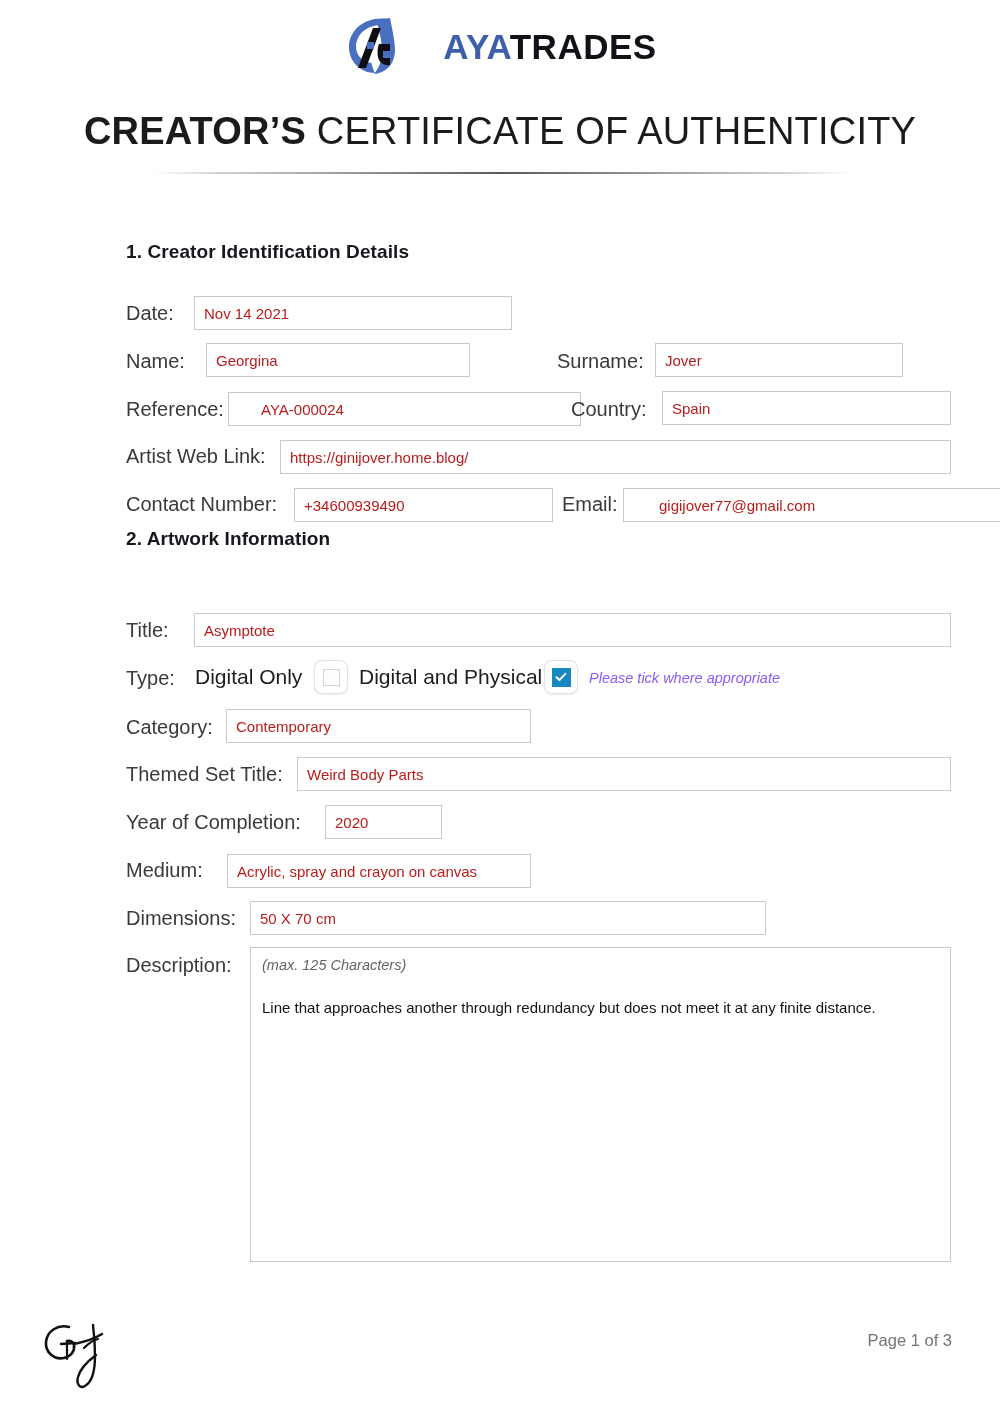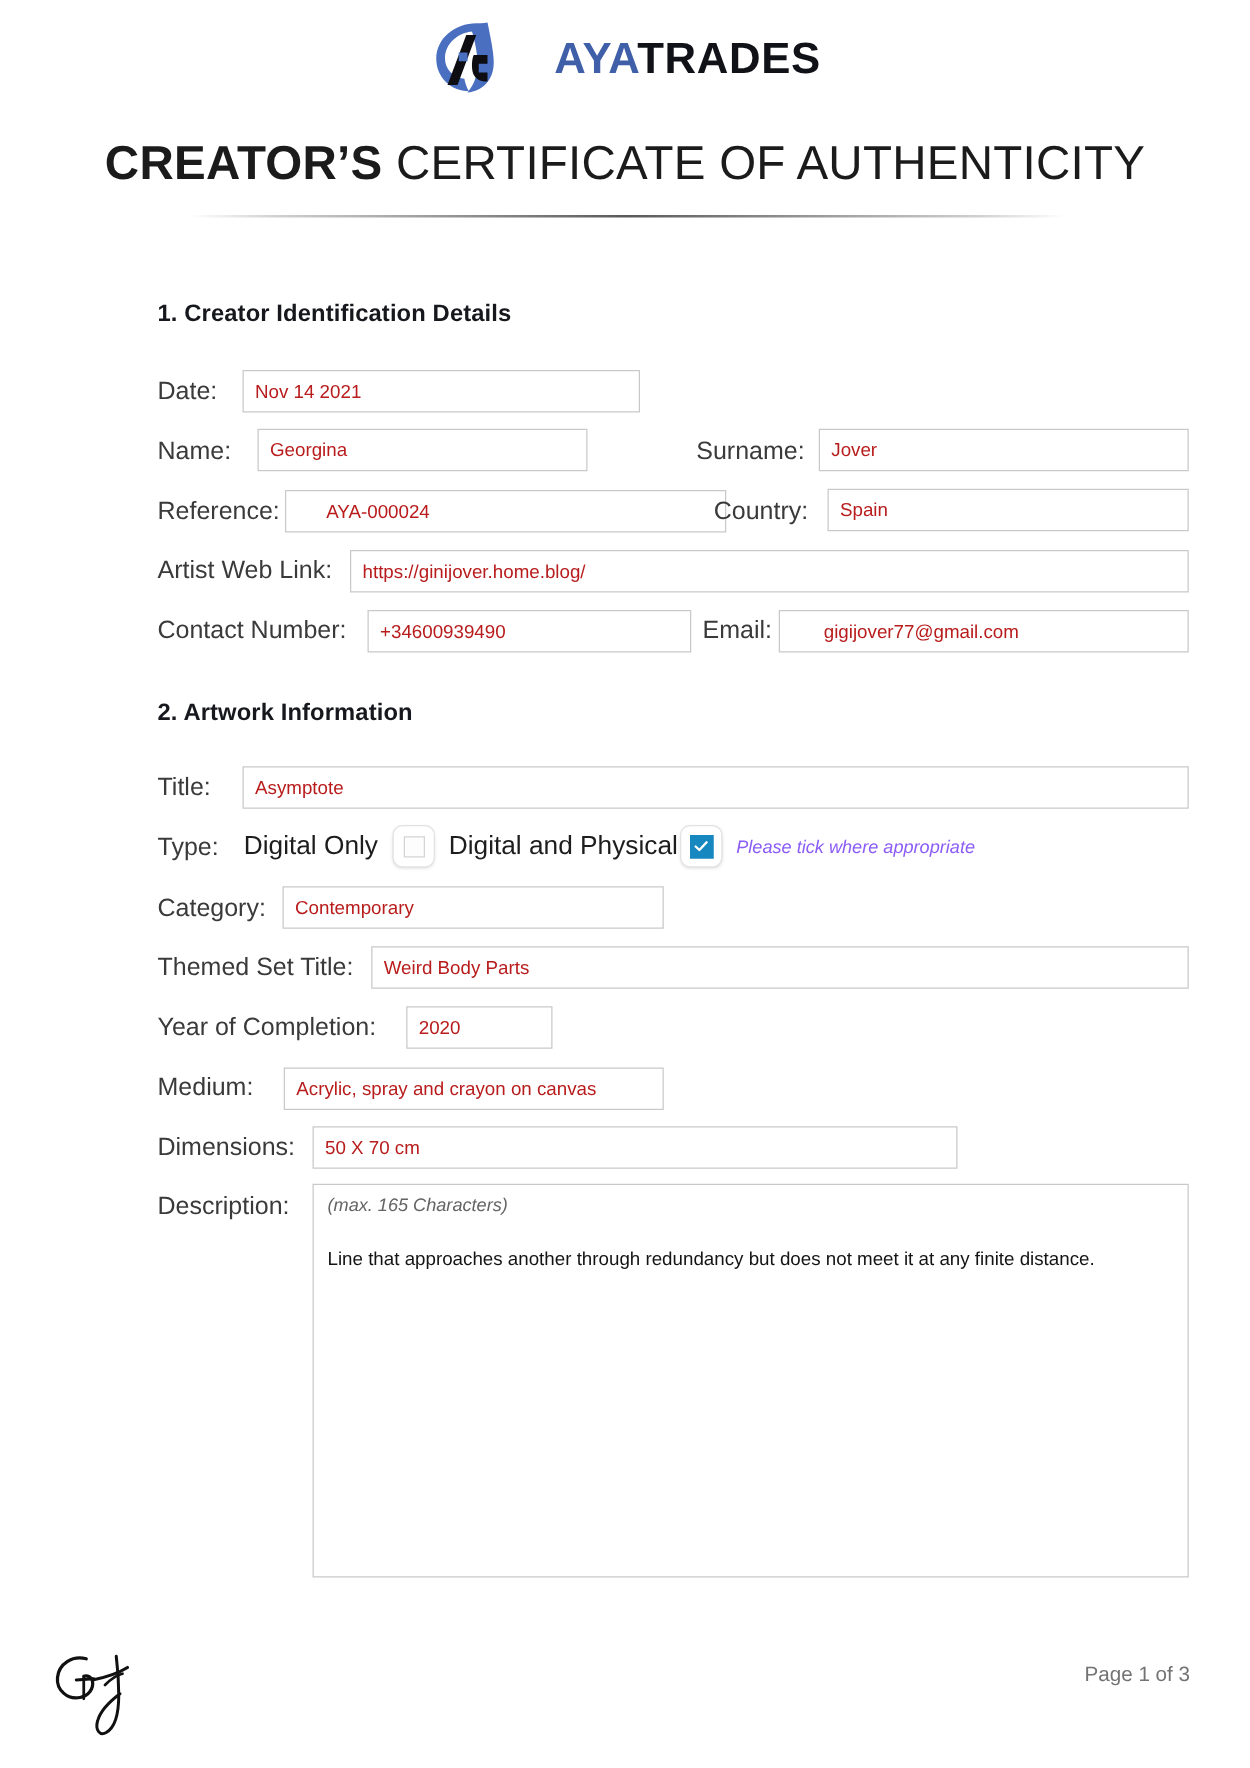--- a/index.html
+++ b/index.html
@@ -76,21 +76,21 @@
   
   .section-heading {
     position: absolute;
     left: 126px;
     font-size: 19px;
     font-weight: bold;
     color: #16181d;
     letter-spacing: 0.1px;
   }
   #sec1-heading { top: 241px; }
-  #sec2-heading { top: 560px; }
+  #sec2-heading { top: 528px; }
 
   
   .field-label {
     position: absolute;
     font-size: 20px;
     color: #3a3a3a;
     font-weight: normal;
     white-space: nowrap;
     line-height: 1;
   }
@@ -222,36 +222,36 @@
 
 <div class="section-heading" id="sec1-heading">1. Creator Identification Details</div>
 
 <div class="field-label" style="left:126px; top:303px;">Date:</div>
 <div class="input-box" style="left:194px; top:296px; width:318px; height:34px;">Nov 14 2021</div>
 
 <div class="field-label" style="left:126px; top:351px;">Name:</div>
 <div class="input-box" style="left:206px; top:343px; width:264px; height:34px;">Georgina</div>
 
 <div class="field-label" style="left:557px; top:351px;">Surname:</div>
-<div class="input-box" style="left:655px; top:343px; width:296px; height:34px;">Jover</div>
+<div class="input-box" style="left:655px; top:343px; width:248px; height:34px;">Jover</div>
 
 <div class="field-label" style="left:126px; top:399px;">Reference:</div>
 <div class="input-box" style="left:228px; top:392px; width:353px; height:34px;padding-left:32px;">AYA-000024</div>
 
 <div class="field-label" style="left:571px; top:399px;">Country:</div>
 <div class="input-box" style="left:662px; top:391px; width:289px; height:34px;text-align:right;">Spain</div>
 
 <div class="field-label" style="left:126px; top:446px;">Artist Web Link:</div>
 <div class="input-box" style="left:280px; top:440px; width:671px; height:34px;">https://ginijover.home.blog/</div>
 
 <div class="field-label" style="left:126px; top:494px;">Contact Number:</div>
 <div class="input-box" style="left:294px; top:488px; width:259px; height:34px;">+34600939490</div>
 
 <div class="field-label" style="left:562px; top:494px;">Email:</div>
-<div class="input-box" style="left:623px; top:488px; width:328px; height:34px;padding-left:35px;">gigijover77@gmail.com</div>
+<div class="input-box" style="left:623px; top:488px; width:378px; height:34px;padding-left:35px;">gigijover77@gmail.com</div>
 
 <div class="section-heading" id="sec2-heading">2. Artwork Information</div>
 
 <div class="field-label" style="left:126px; top:620px;">Title:</div>
 <div class="input-box" style="left:194px; top:613px; width:757px; height:34px;">Asymptote</div>
 
 <div class="field-label" style="left:126px; top:668px;">Type:</div>
 <div class="type-word" style="left:195px; top:666px;">Digital Only</div>
 <div class="cb-shell" style="left:315px; top:661px;">
   <div class="cb-inner-empty"></div>
@@ -276,21 +276,21 @@
 <div class="input-box" style="left:325px; top:805px; width:117px; height:34px;">2020</div>
 
 <div class="field-label" style="left:126px; top:860px;">Medium:</div>
 <div class="input-box" style="left:227px; top:854px; width:304px; height:34px;">Acrylic, spray and crayon on canvas</div>
 
 <div class="field-label" style="left:126px; top:908px;">Dimensions:</div>
 <div class="input-box" style="left:250px; top:901px; width:516px; height:34px;">50 X 70 cm</div>
 
 <div class="field-label" style="left:126px; top:955px;">Description:</div>
 <div class="desc-box">
-  <div class="desc-hint">(max. 165 Characters)</div>
+  <div class="desc-hint">(max. 125 Characters)</div>
   <div class="desc-text">Line that approaches another through redundancy but does not meet it at any finite distance.</div>
 </div>
 
 <svg class="signature" viewBox="0 0 92 92">
   <g fill="none" stroke="#111111" stroke-linecap="round" stroke-linejoin="round">
     <path d="M31 19 C20 16, 9 23, 8 34 C7 44, 16 52, 26 50 C33 48.5, 37 43, 36 37 C35.4 33.6, 32 32, 29 33" stroke-width="2.6"></path>
     <path d="M23 36 L37 35" stroke-width="2.4"></path>
     <path d="M29 34 L29 51" stroke-width="2.2"></path>
     <path d="M36 36 C46 34, 56 31, 64 26" stroke-width="2.5"></path>
     <path d="M55 17 C56 25, 57 36, 57 48 C57 62, 54 74, 47 78 C42 81, 38 76, 40 69 C42 61, 50 53, 58 47" stroke-width="2.4"></path>

